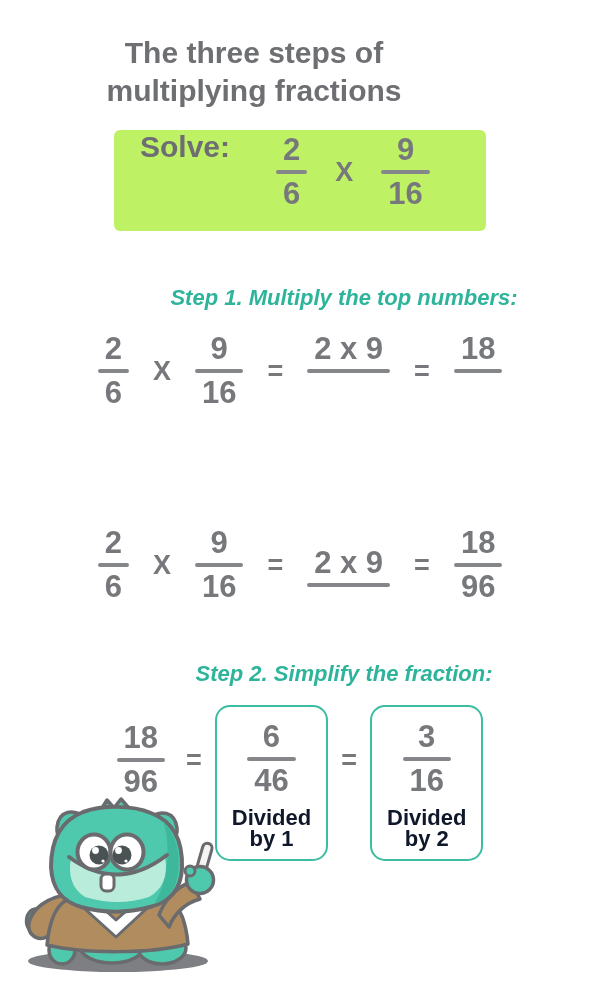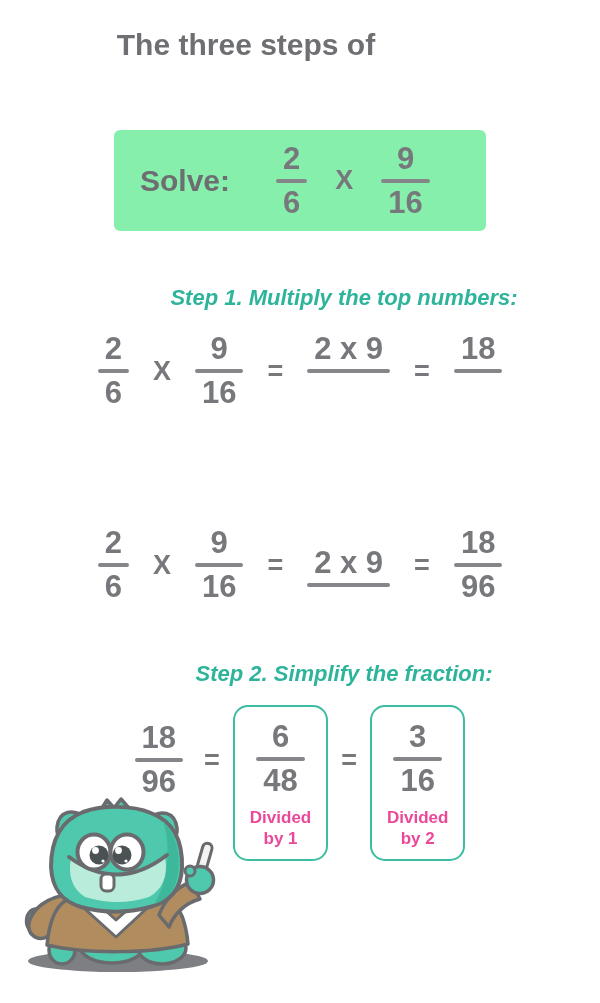--- a/index.html
+++ b/index.html
@@ -1,28 +1,28 @@
 <!DOCTYPE html>
 <html><head>
 <meta charset="utf-8">
 <style>
   html,body { margin:0; padding:0; background:#ffffff; }
   .page {
     position:relative; width:600px; height:1003px; background:#ffffff;
     overflow:hidden; font-family:"Liberation Sans", sans-serif;
   }
   .title {
-    position:absolute; top:26px; left:0; width:492px; margin:0;
+    position:absolute; top:26px; left:0; width:492px; margin:8px;
     text-align:center; font-size:30px; line-height:38px;
     font-weight:700; color:#6e6f72;
   }
   .solve-box {
     position:absolute; top:130px; left:114px; width:372px; height:101px;
-    background:#86efac; border-radius:6px;
-    display:flex; align-items:center; box-sizing:border-box; padding-left:26px;
+    background:#bef264; border-radius:6px;
+    display:flex; align-items:flex-start; box-sizing:border-box; padding-left:26px;
   }
   .solve-label { font-size:30px; font-weight:700; color:#6d6e71; margin-right:46px; }
   .solve-box .op { margin:0 28px; }
 
   .step-heading {
     position:absolute; left:0; width:600px; text-align:center;
     font-size:22px; line-height:26px; font-style:italic; font-weight:700;
     color:#2db49a;
     margin-left:44px;
   }
@@ -53,32 +53,33 @@
 
   
   .offset { margin-top:13px; }
 
   .simplify-box {
     border:2.5px solid #3cbda2; border-radius:15px; background:#ffffff;
     display:flex; flex-direction:column; align-items:center;
     padding:10px 15px 10px; box-sizing:border-box; min-width:86px;
   }
   .box-caption {
-    margin-top:6px; font-size:17px; line-height:21px; font-weight:700;
-    color:#ec4899; text-align:center;
+    margin-top:6px; font-size:22px; line-height:21px; font-weight:700;
+    color:#0f172a; text-align:center;
   }
   .mascot { position:absolute; left:15px; top:795px; }
 </style>
 </head>
 <body>
 
 <div class="page">
 
   <h1 class="title">
     <span>The three steps of</span><br>
+    <span>multiplying fractions</span>
   </h1>
 
   <div class="solve-box">
     <span class="solve-label">Solve:</span>
     <span class="frac">
       <span class="num">2</span>
       <span class="bar"></span>
       <span class="den">6</span>
     </span>
     <span class="op">X</span>
@@ -146,21 +147,21 @@
     <span class="frac offset" style="margin-right:8px;">
       <span class="num">18</span>
       <span class="bar"></span>
       <span class="den">96</span>
     </span>
     <span class="op offset">=</span>
     <div class="simplify-box">
       <span class="frac">
         <span class="num">6</span>
         <span class="bar"></span>
-        <span class="den">48</span>
+        <span class="den">46</span>
       </span>
       <div class="box-caption">
         <div>Divided</div>
         <div>by 1</div>
       </div>
     </div>
     <span class="op offset">=</span>
     <div class="simplify-box">
       <span class="frac">
         <span class="num">3</span>

